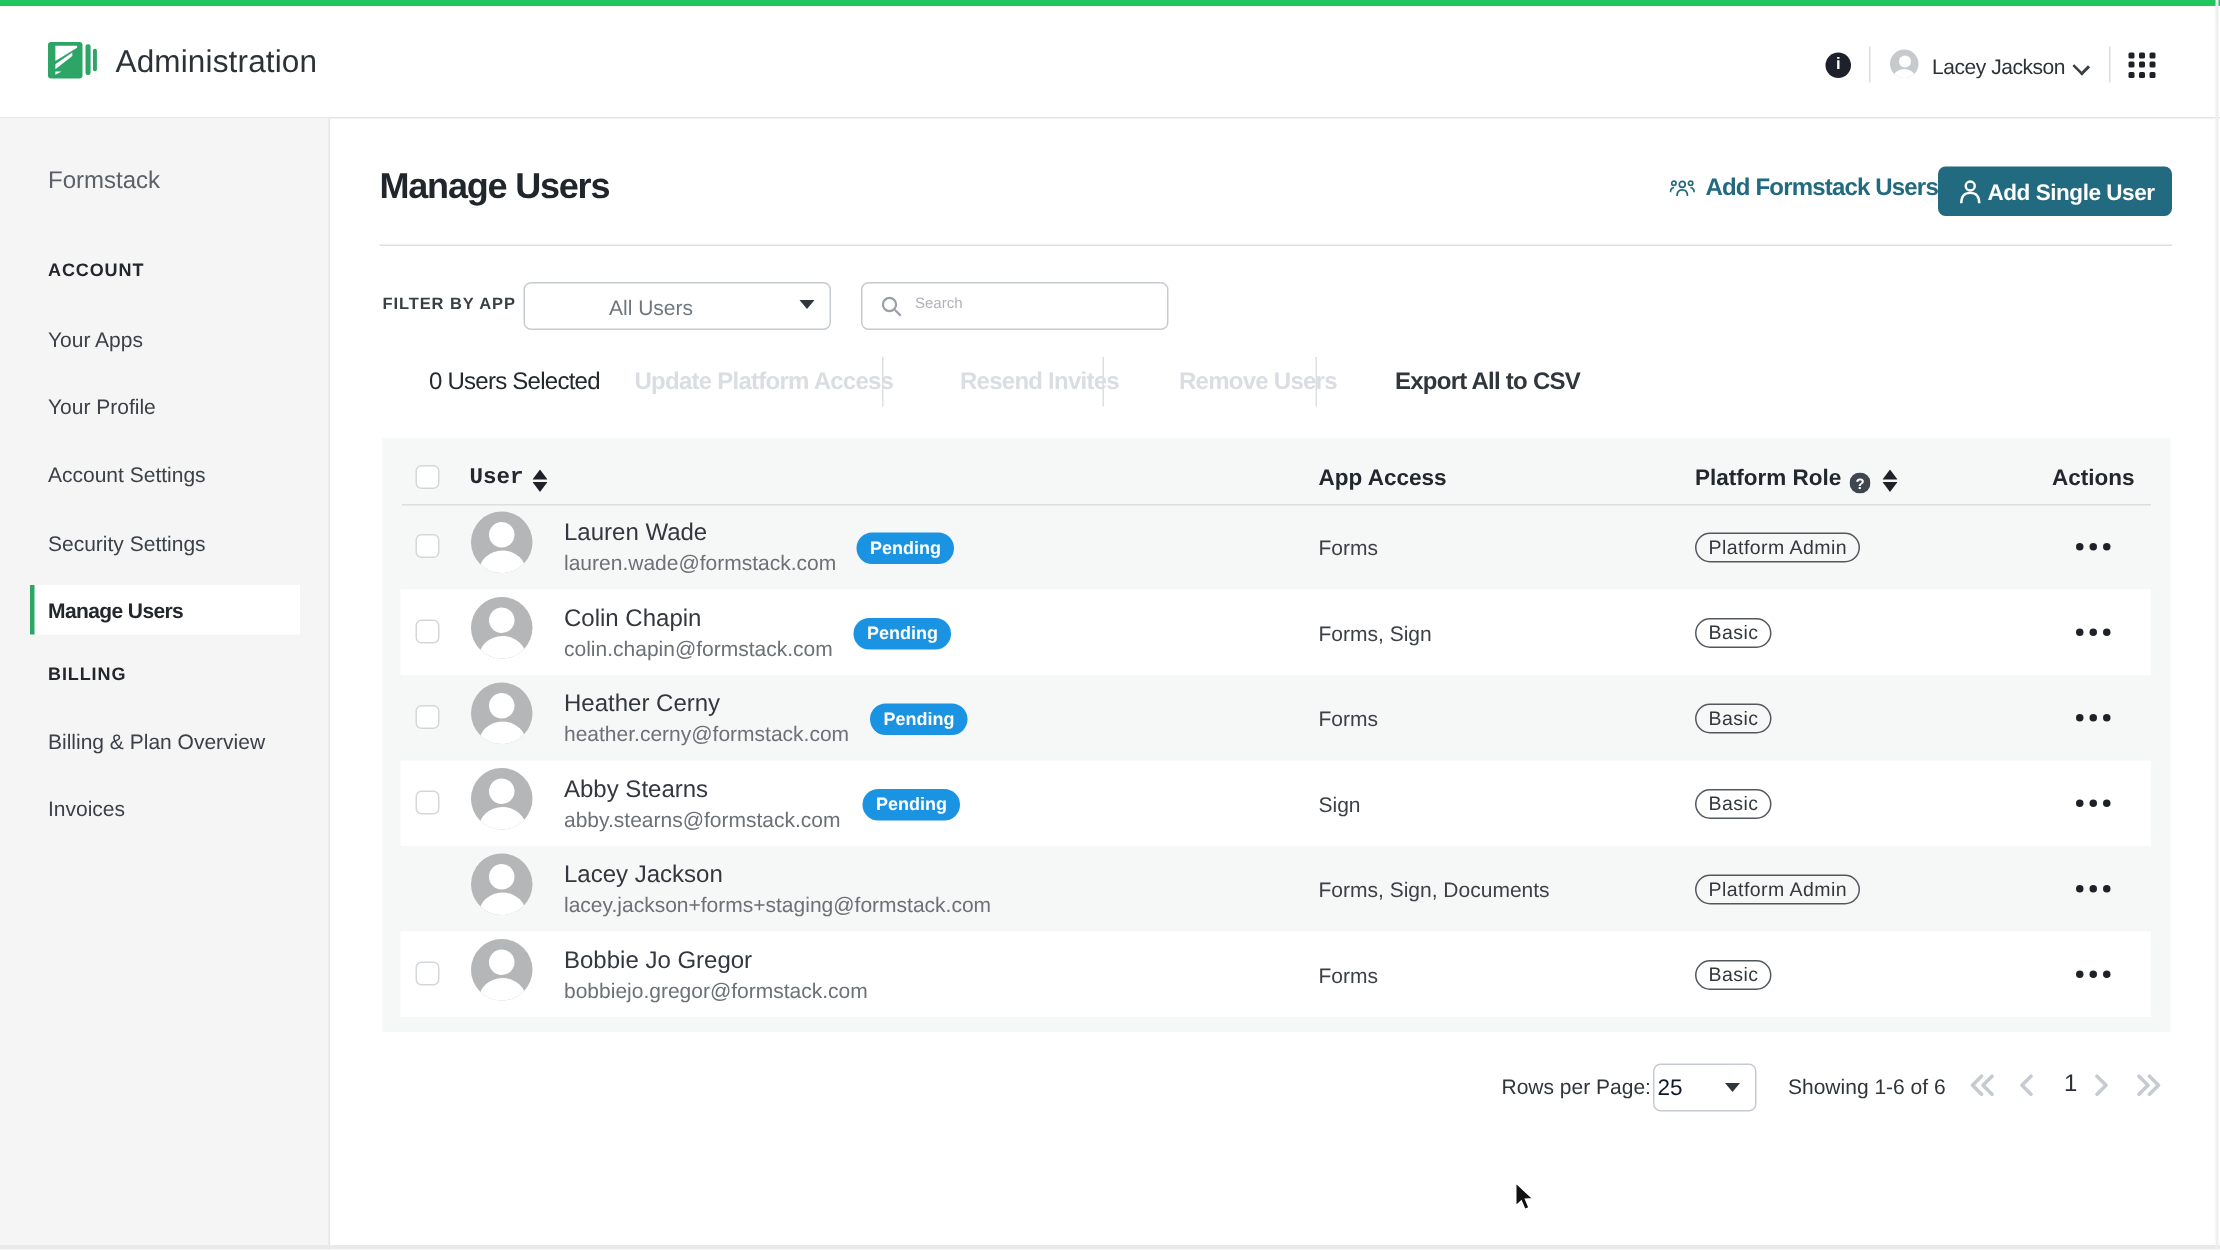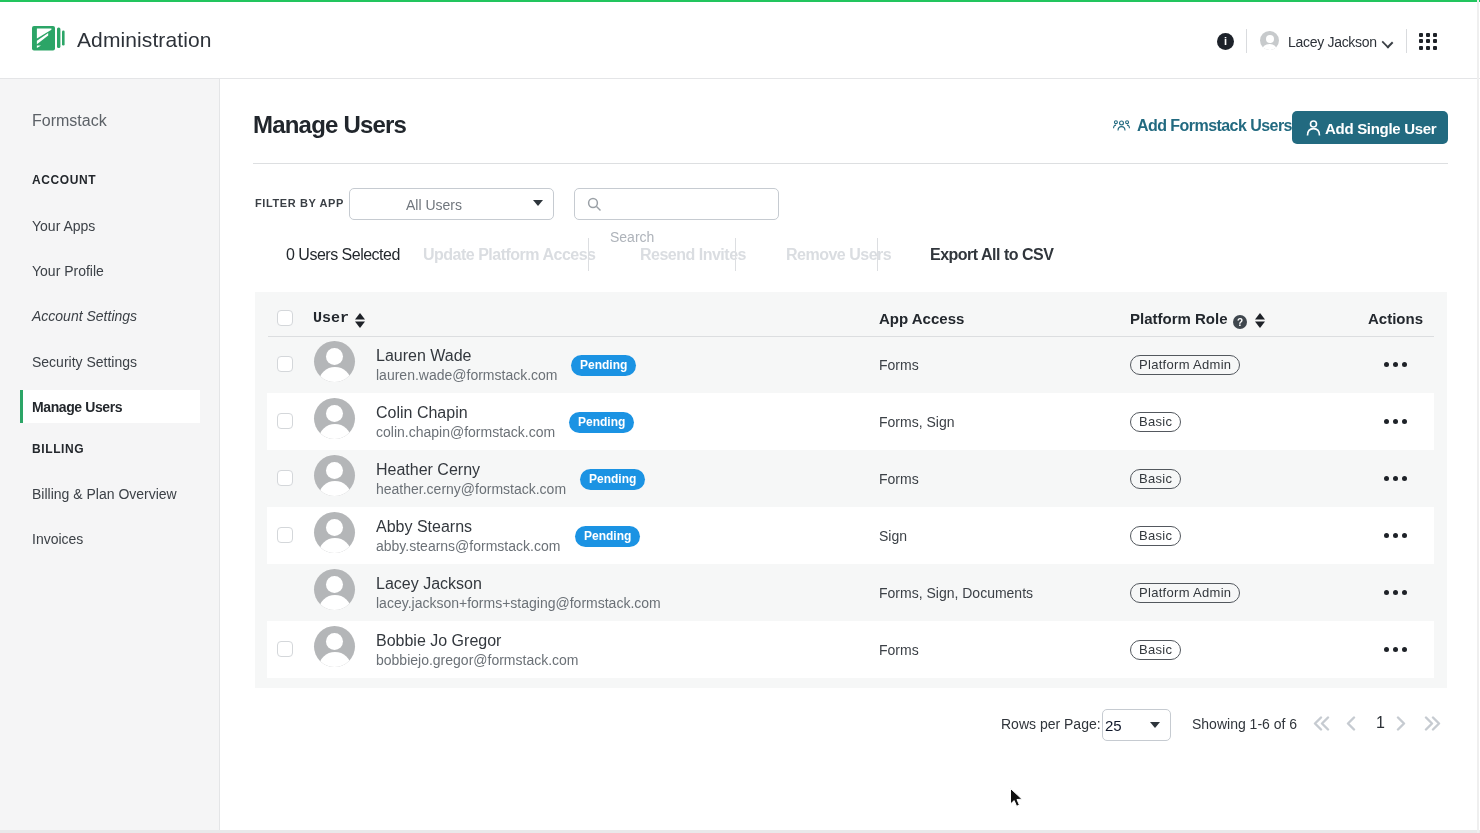--- a/index.html
+++ b/index.html
@@ -2,21 +2,21 @@
 <html><head>
 <meta charset="utf-8">
 <style>
 * { margin:0; padding:0; box-sizing:border-box; }
 html,body { width:1480px; height:833px; overflow:hidden; background:#fff;
   font-family:"Liberation Sans", sans-serif; position:relative; }
 .abs { position:absolute; }
 
 
 .topbar { position:absolute; left:0; top:0; width:1480px; height:79px;
-  background:#fff; border-bottom:1px solid #e4e5e7; border-top:2px solid #22c55e; }
+  background:#fff; border-bottom:1px solid #e4e5e7; border-top:4px solid #22c55e; }
 .logo { position:absolute; left:32px; top:24px; width:33px; height:27px; }
 .brand { position:absolute; left:77px; top:26px; font-size:21px; font-weight:500;
   color:#2d3239; letter-spacing:0.1px; }
 .info-c { position:absolute; left:1217px; top:31px; width:17px; height:17px;
   border-radius:50%; background:#1d222a; color:#fff; font-size:11px; font-weight:700;
   text-align:center; line-height:17px; }
 .hd-div { position:absolute; top:27px; width:1px; height:24px; background:#d9dbde; }
 .hd-av { position:absolute; left:1260px; top:29px; width:19px; height:19px;
   border-radius:50%; background:#c7cacc; overflow:hidden; }
 .hd-av .h { position:absolute; left:5.5px; top:3.5px; width:8px; height:8px; border-radius:50%; background:#fff; }
@@ -48,21 +48,21 @@
 
 .flabel { position:absolute; left:255px; top:197px; font-size:11px; font-weight:700;
   color:#3a3f45; letter-spacing:0.6px; }
 .selbox { position:absolute; left:349px; top:188px; width:205px; height:32px;
   border:1px solid #c6cbd1; border-radius:5px; background:#fff; }
 .selbox .txt { position:absolute; left:14px; top:8px; font-size:14px; color:#70767d;margin-left:42px; }
 .caret { position:absolute; width:0; height:0; border-left:5px solid transparent;
   border-right:5px solid transparent; border-top:6.5px solid #2e353c; }
 .searchbox { position:absolute; left:574px; top:188px; width:205px; height:32px;
   border:1px solid #c6cbd1; border-radius:5px; background:#fff; }
-.searchbox .ph { position:absolute; left:35px; top:8px; font-size:14px; color:#aeb3ba;margin-top:32px; }
+.searchbox .ph { position:absolute; left:35px; top:8px; font-size:10px; color:#aeb3ba; }
 
 .bulk { position:absolute; top:246px; font-size:16px; font-weight:700; letter-spacing:-0.5px; white-space:nowrap;margin-left:31px; }
 .bulk.dark1 { color:#23282d; font-weight:400; }
 .bulk.gray { color:#dadde1; }
 .bulk.dark2 { color:#31363c;text-align:right; }
 .vdiv { position:absolute; top:238px; width:1px; height:33px; background:#dcdee1; }
 
 
 .table { position:absolute; left:255px; top:292px; width:1192px; height:396px; background:#f6f7f7; }
 .thead-line { position:absolute; left:13px; top:44px; width:1166px; height:1px; background:#dcdee0; }
@@ -131,21 +131,21 @@
       <div></div>
       <div></div>
     </div>
 </div>
 
 <div class="sidebar"></div>
 <div class="sb-brand">Formstack</div>
 <div class="sb-h" style="top:173px;">ACCOUNT</div>
 <div class="sb-i" style="top:218px;">Your Apps</div>
 <div class="sb-i" style="top:263px;">Your Profile</div>
-<div class="sb-i" style="top:308px;font-style:italic;">Account Settings</div>
+<div class="sb-i" style="top:308px;">Account Settings</div>
 <div class="sb-i" style="top:354px;">Security Settings</div>
 <div class="sb-active">
     <span>Manage Users</span>
   </div>
 <div class="sb-h" style="top:442px;">BILLING</div>
 <div class="sb-i" style="top:486px;">Billing &amp; Plan Overview</div>
 <div class="sb-i" style="top:531px;">Invoices</div>
 
 <div class="h1">Manage Users</div>
 <svg class="abs" style="left:1113px;top:120px;" width="17" height="11.5" viewBox="0 0 21 14">

